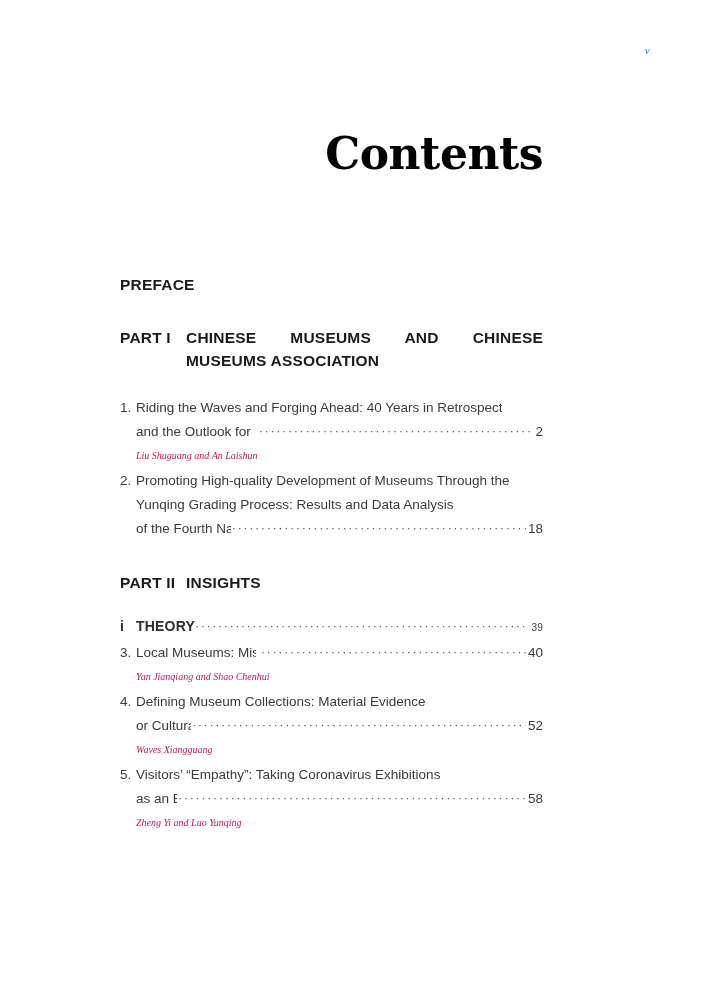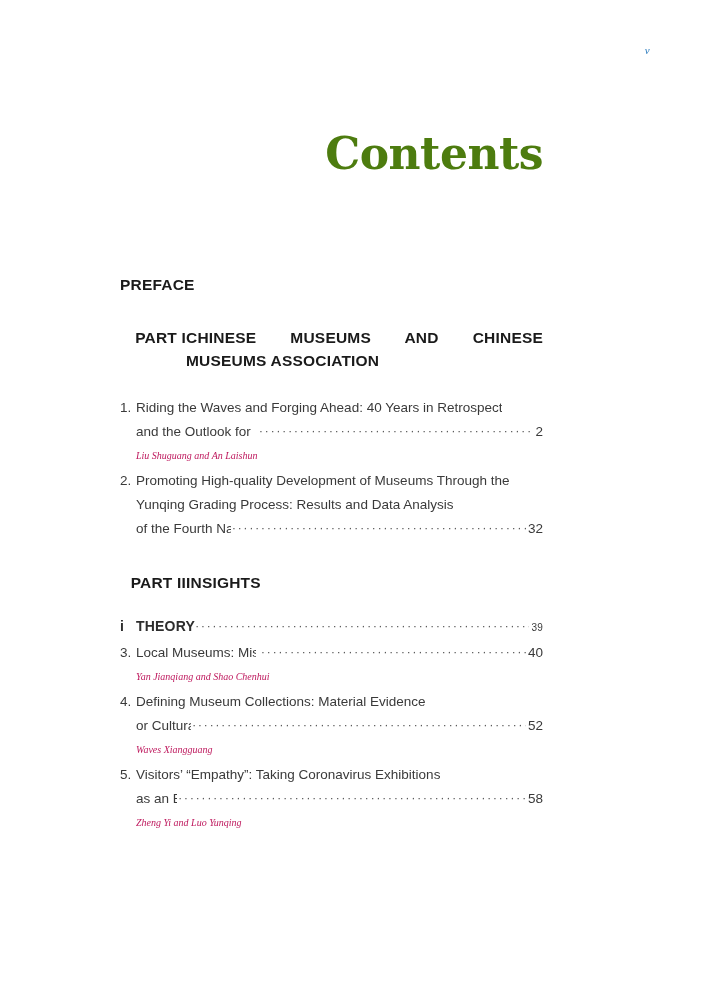--- a/index.html
+++ b/index.html
@@ -43,21 +43,21 @@
   .title {
     position: absolute;
     left: 120px;
     top: 128px;
     width: 423px;
     text-align: right;
     font-family: "DejaVu Serif", serif;
     font-weight: bold;
     font-size: 44px;
     line-height: 52px;
-    color: #4d7c0f;
+    color: #000000;
     letter-spacing: -0.5px;
   }
 
   
   .toc {
     position: absolute;
     left: 120px;
     top: 276px;
     width: 423px;
   }
@@ -80,21 +80,20 @@
     letter-spacing: 0.2px;
   }
   .part-row {
     display: flex;
     line-height: 23px;
   }
   .part-label {
     width: 66px;
     flex: 0 0 66px;
     white-space: nowrap;
-    text-align: right;
   }
   .part-title-block {
     flex: 1 1 auto;
   }
   .part-line {
     display: block;
     line-height: 23px;
   }
   .part-line.justified {
     text-align: justify;
@@ -235,21 +234,21 @@
       <div class="entry-body">
         <div class="entry-line">
           <span class="txt">Promoting High-quality Development of Museums Through the</span>
         </div>
         <div class="entry-line">
           <span class="txt">Yunqing Grading Process: Results and Data Analysis</span>
         </div>
         <div class="entry-line">
           <span class="txt">of the Fourth National Museums Grading</span>
           <span class="leader">··································································································································</span>
-          <span class="pagenum">32</span>
+          <span class="pagenum">18</span>
         </div>
       </div>
     </div>
 
     <div class="part part2-wrap">
       <div class="part-row">
         <span class="part-label">PART II</span>
         <span class="part-title-block">
           <span class="part-line">INSIGHTS</span>
         </span>

